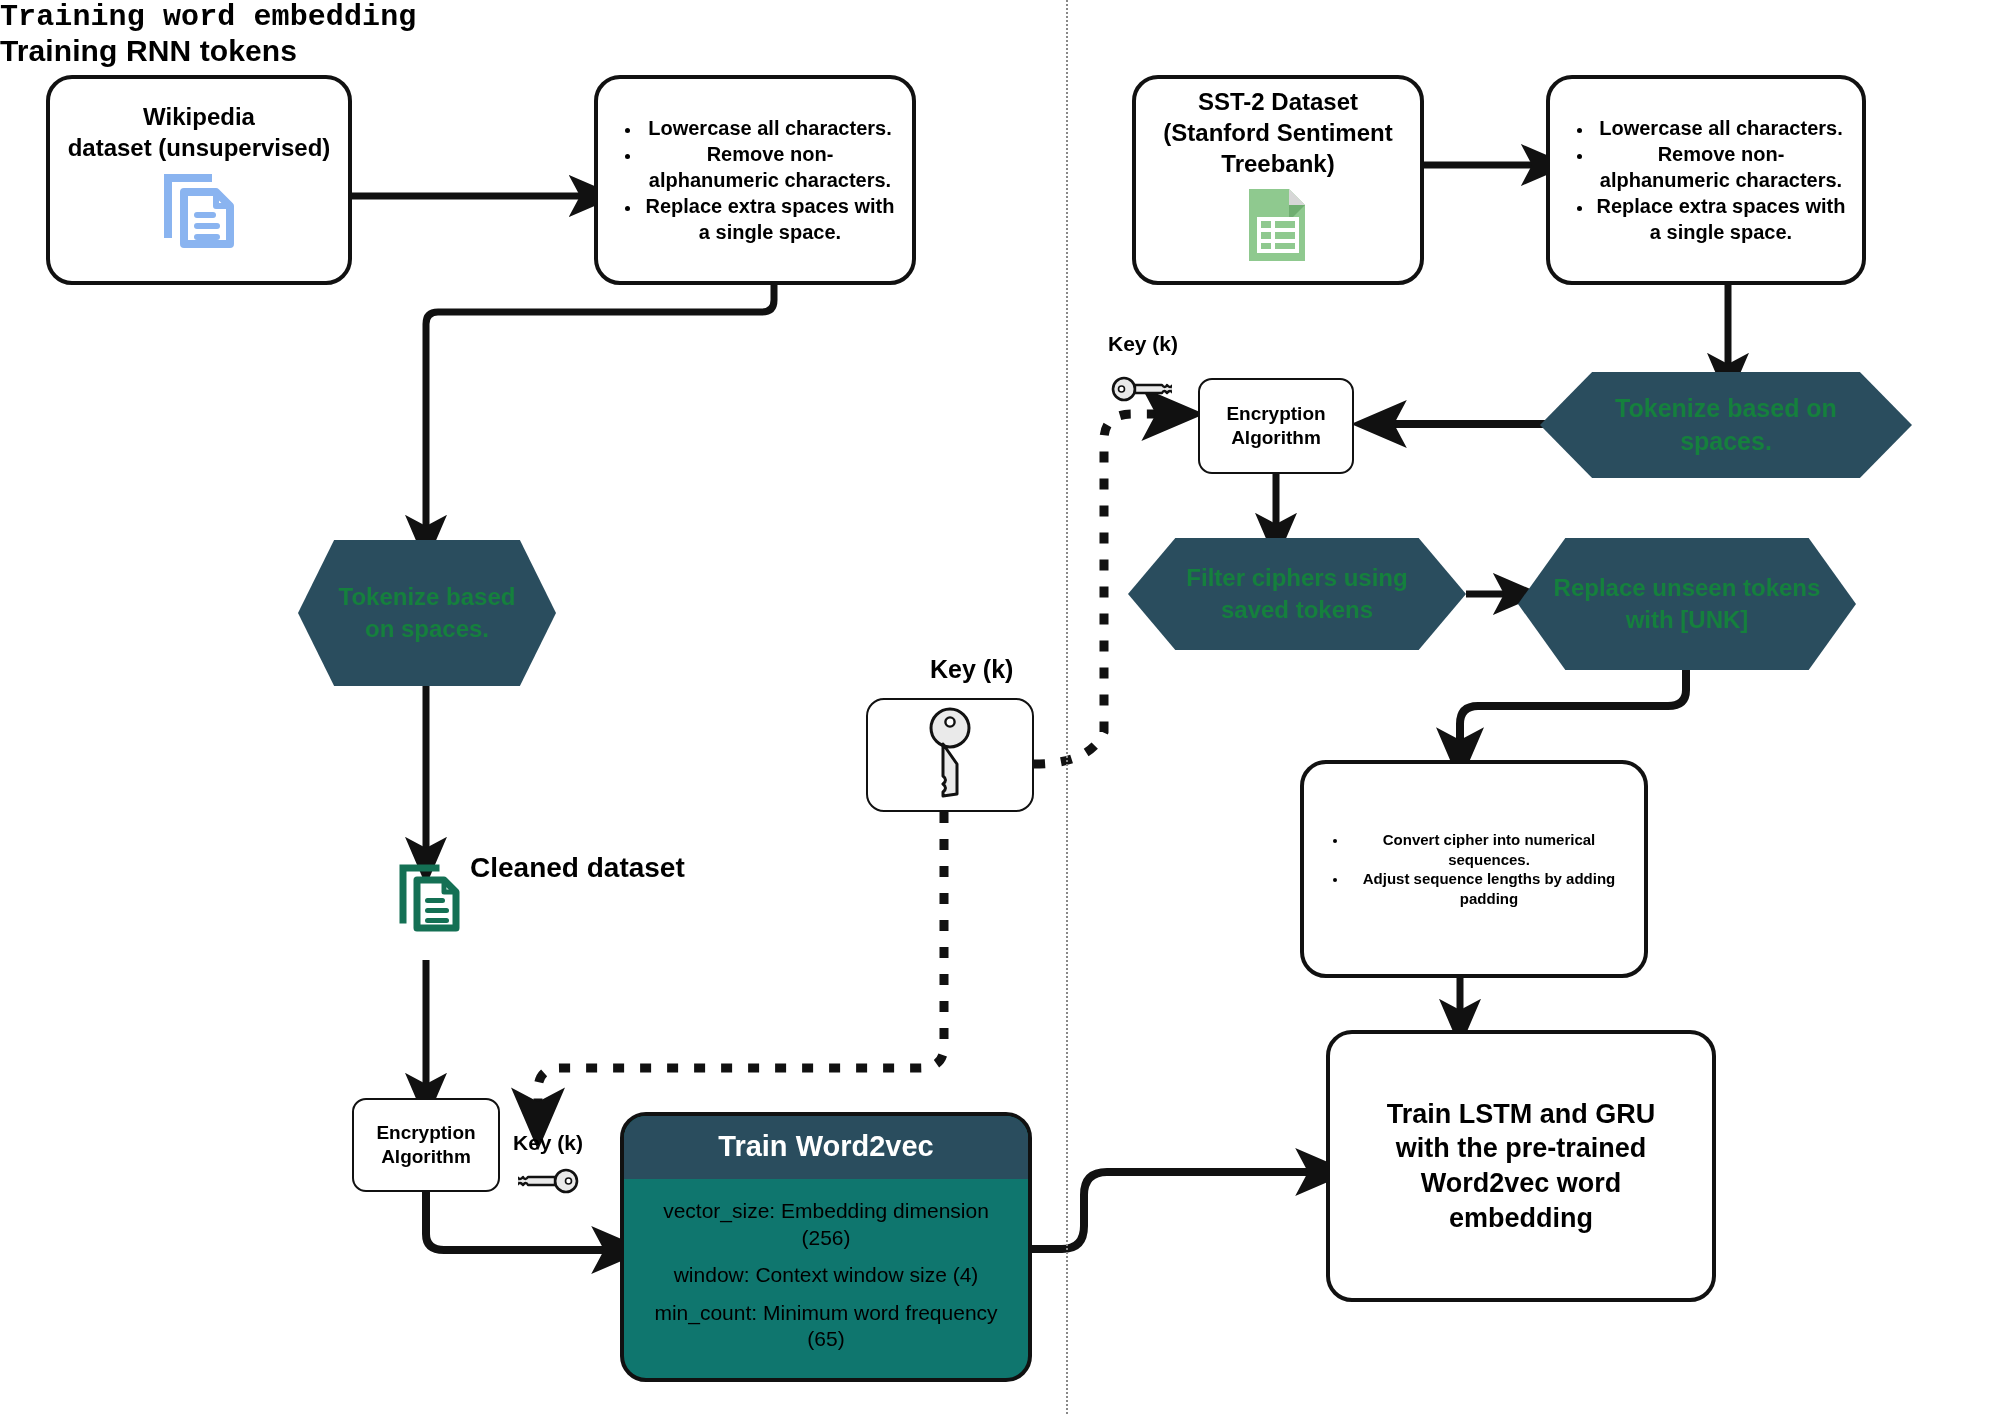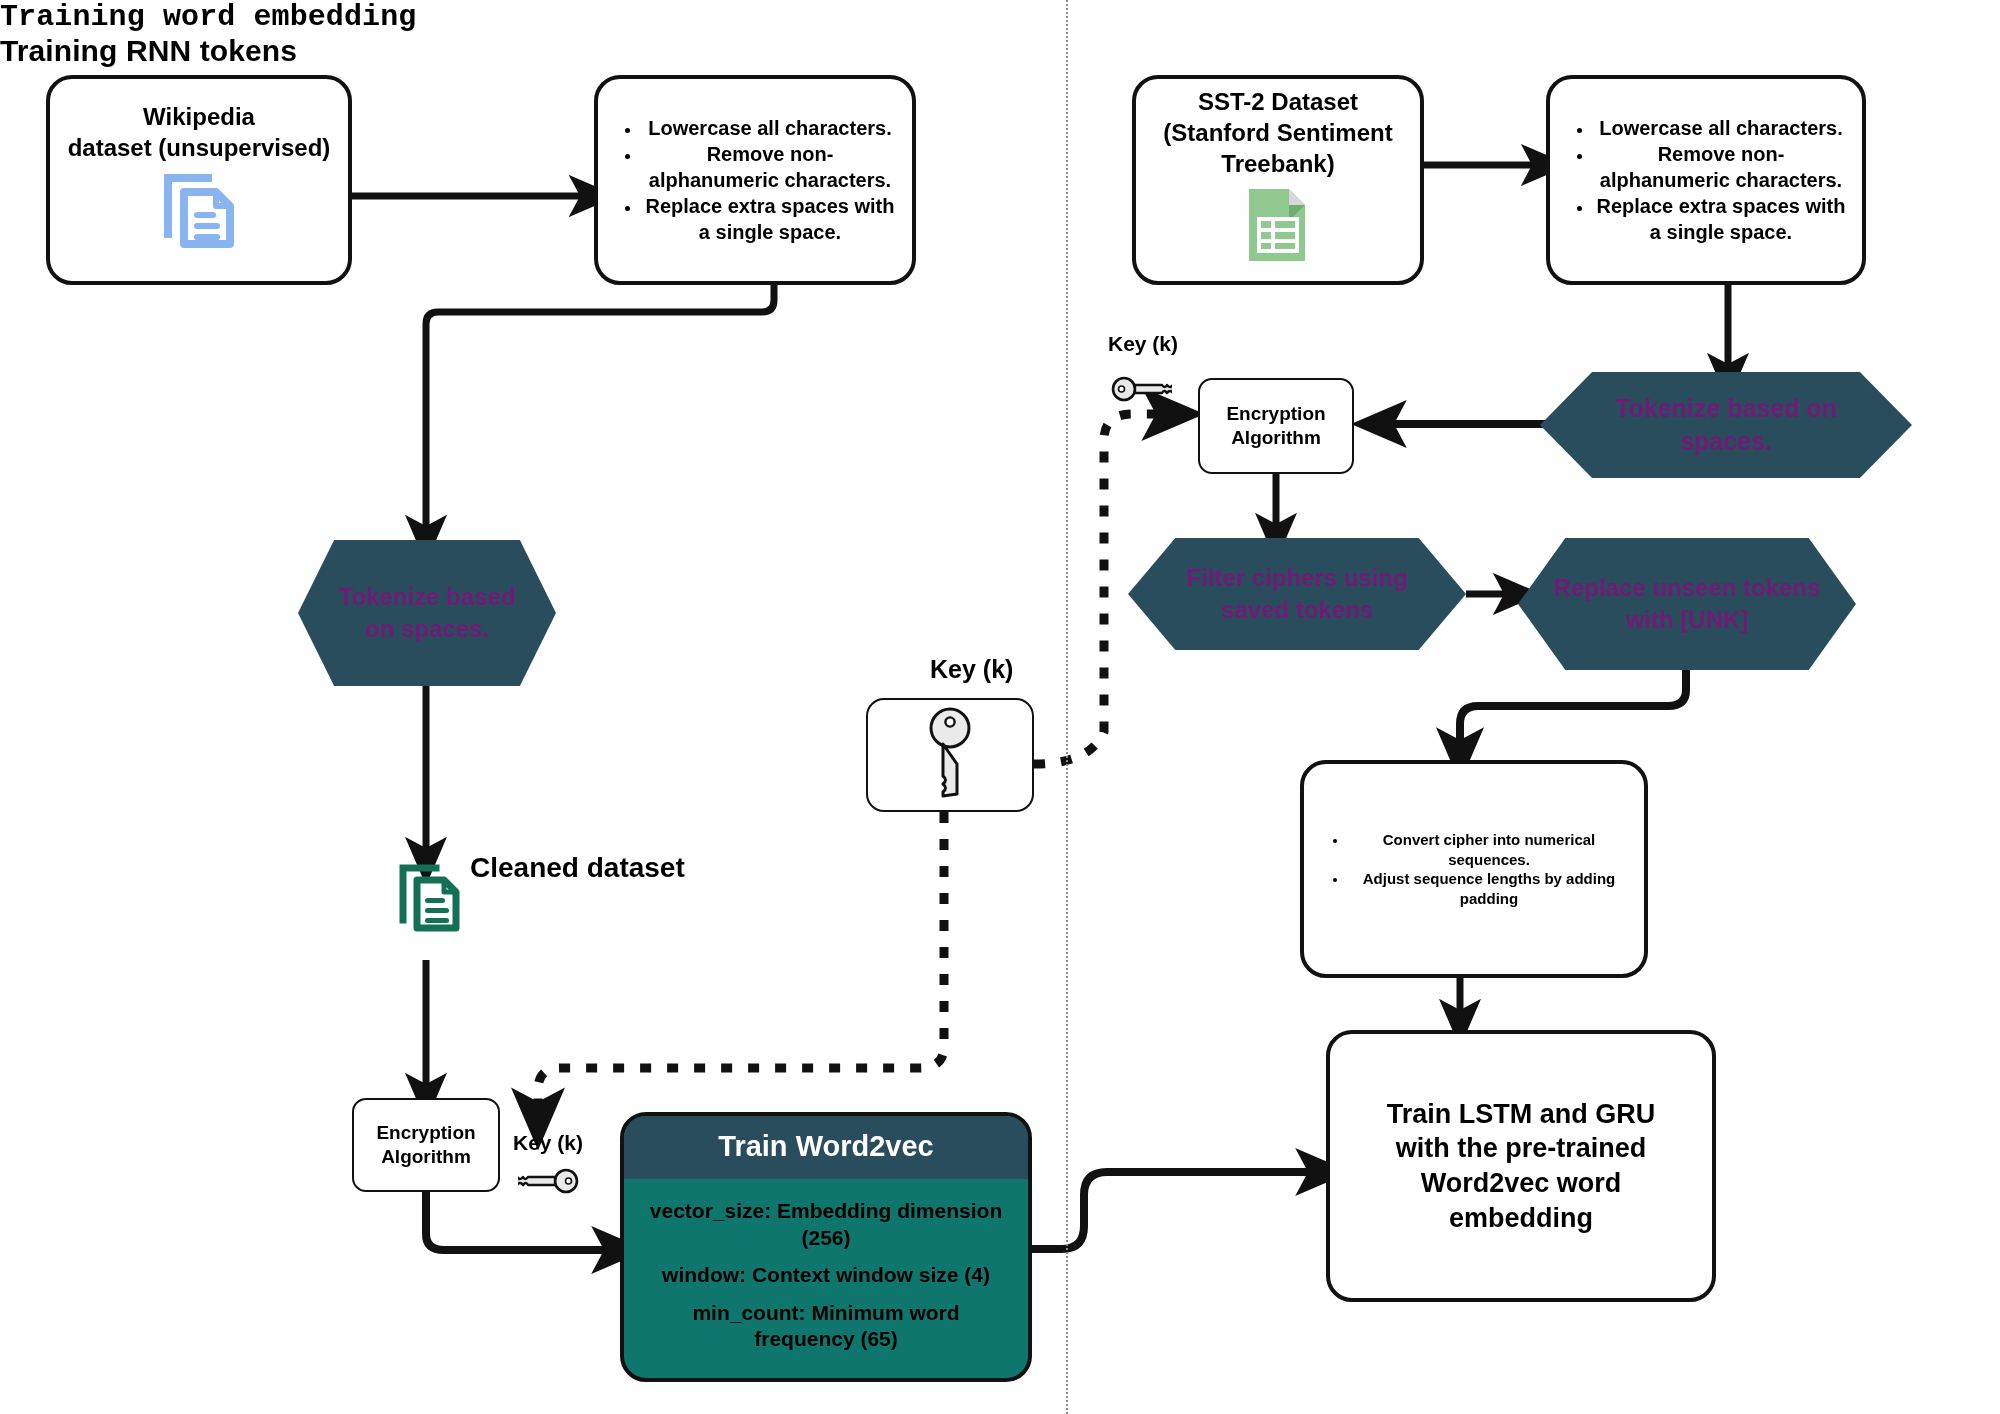--- a/index.html
+++ b/index.html
@@ -14,39 +14,39 @@
         justify-content:center;text-align:center;}
 
   .rbox{
     background:#fff;border:4px solid #111;border-radius:26px;
     font-weight:700;line-height:1.28;flex-direction:column;
   }
   .rbox.thin{border-width:2px;border-radius:14px;font-weight:700;}
 
   .title{font-weight:700;font-size:30px;letter-spacing:.1px;white-space:nowrap;}
 
-  .hex{color:#701a75;font-weight:700;line-height:1.32;}
+  .hex{color:#15803d;font-weight:700;line-height:1.32;}
   .hexshape{
     position:absolute;inset:0;background:#2a4d5e;
     clip-path:polygon(14% 0%,86% 0%,100% 50%,86% 100%,14% 100%,0% 50%);
   }
   .hex .txt{position:relative;z-index:2;padding:0 10%;}
 
   ul.blist{margin:0;padding:0 14px 0 44px;text-align:center;list-style:disc;}
   ul.blist li{margin:0;padding:0;line-height:1.30;text-align:center;}
   ul.blist li::marker{font-size:0.9em;}
 
   .w2v{
     position:absolute;box-sizing:border-box;border:4px solid #111;border-radius:26px;
     background:#0f766e;overflow:hidden;display:flex;flex-direction:column;
   }
   .w2v .hdr{background:#2a4d5e;color:#fff;font-weight:700;font-size:29px;
             padding:14px 0 16px;text-align:center;}
   .w2v .body{flex:1;display:flex;flex-direction:column;justify-content:space-evenly;
-             padding:8px 22px 14px;font-weight:700;font-size:21px;line-height:1.26;
+             padding:8px 22px 14px;font-weight:400;font-size:21px;line-height:1.26;
              text-align:center;}
 
   .caption{position:absolute;font-weight:700;white-space:nowrap;}
 
   .divider{position:absolute;top:0;bottom:0;width:0;border-left:2px dotted #888;}
 
   .icon{display:block;}
 </style>
 </head>
 <body>

